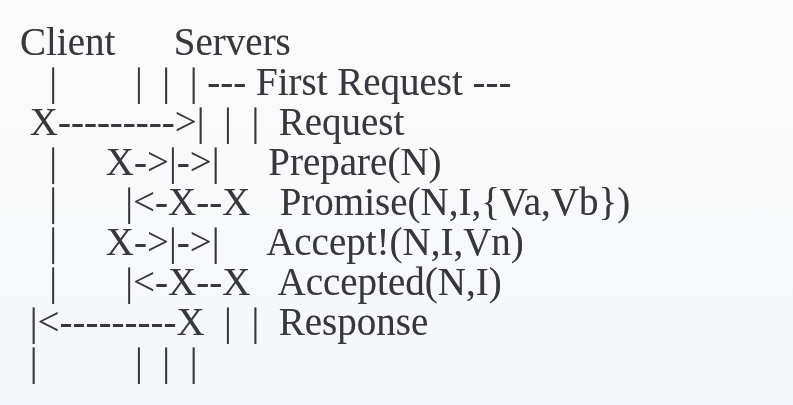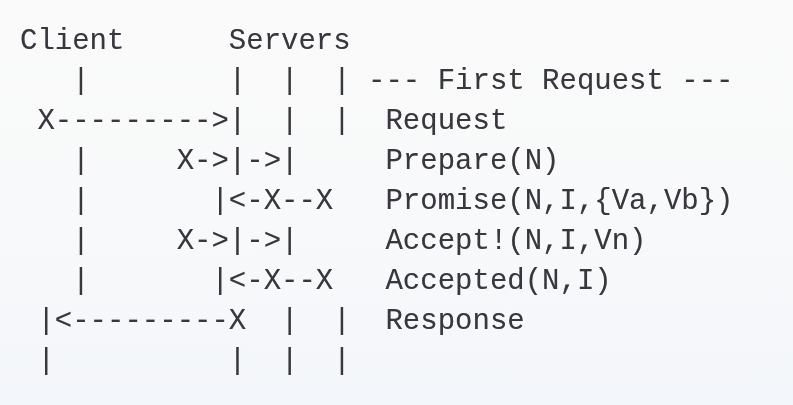--- a/index.html
+++ b/index.html
@@ -28,22 +28,22 @@
         #f3f6fa 100%);
   }
 
   
   #ascii-canvas {
     position: absolute;
     left: 20px;
     top: 22px;
     margin: 0;
     padding: 0;
-    font-family: Liberation Mono, monospace;
-    font-size: 29px;
+    font-family: Liberation Serif, serif;
+    font-size: 39px;
     line-height: 40px;
     letter-spacing: 0px;
     color: #37373d;
     white-space: pre;
     font-weight: 400;
     -webkit-font-smoothing: antialiased;
   }
 
   
   .ascii-row {

